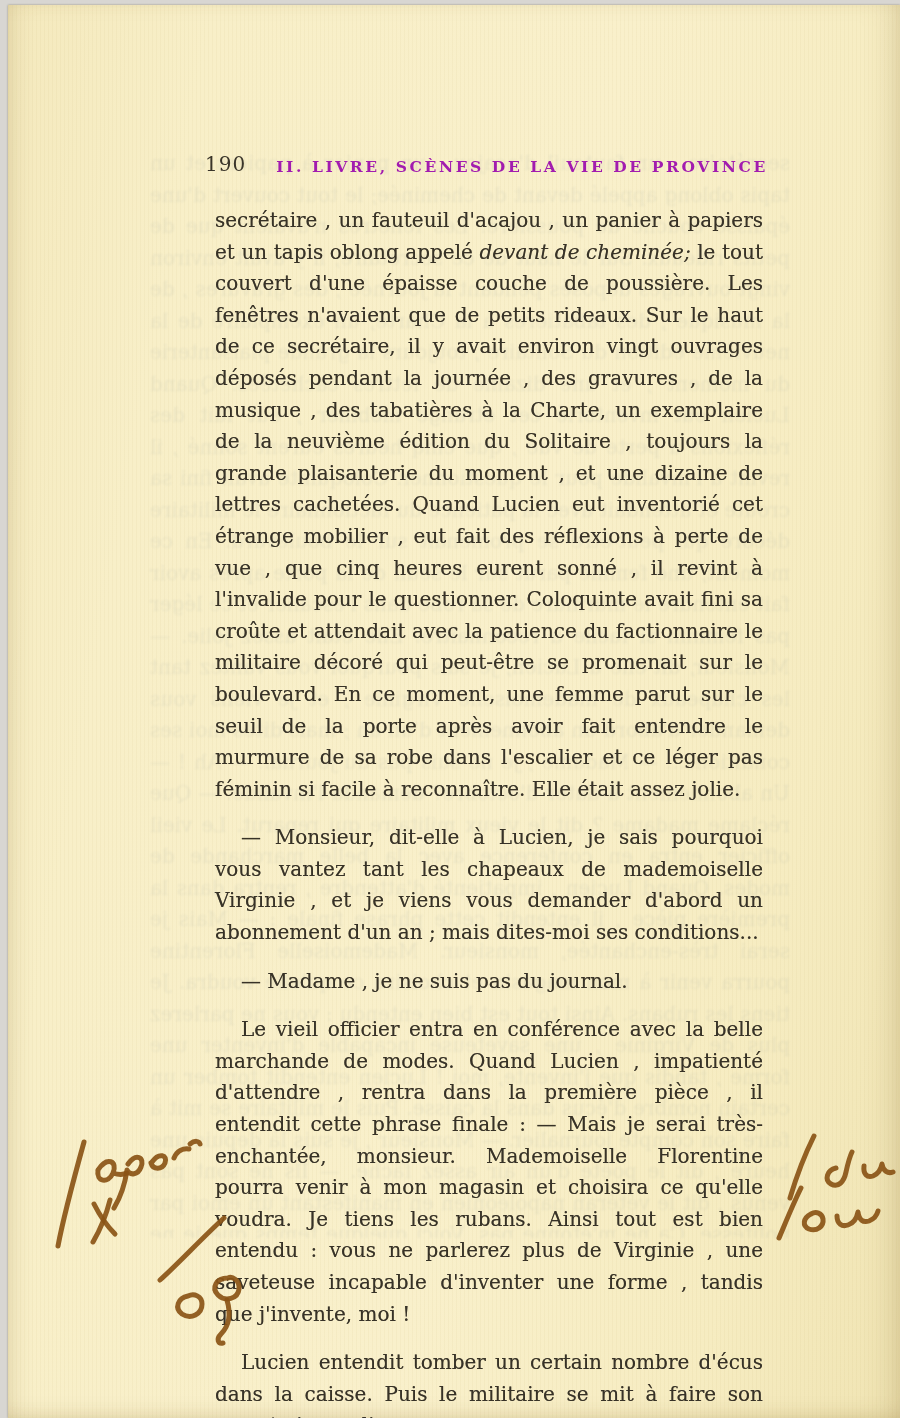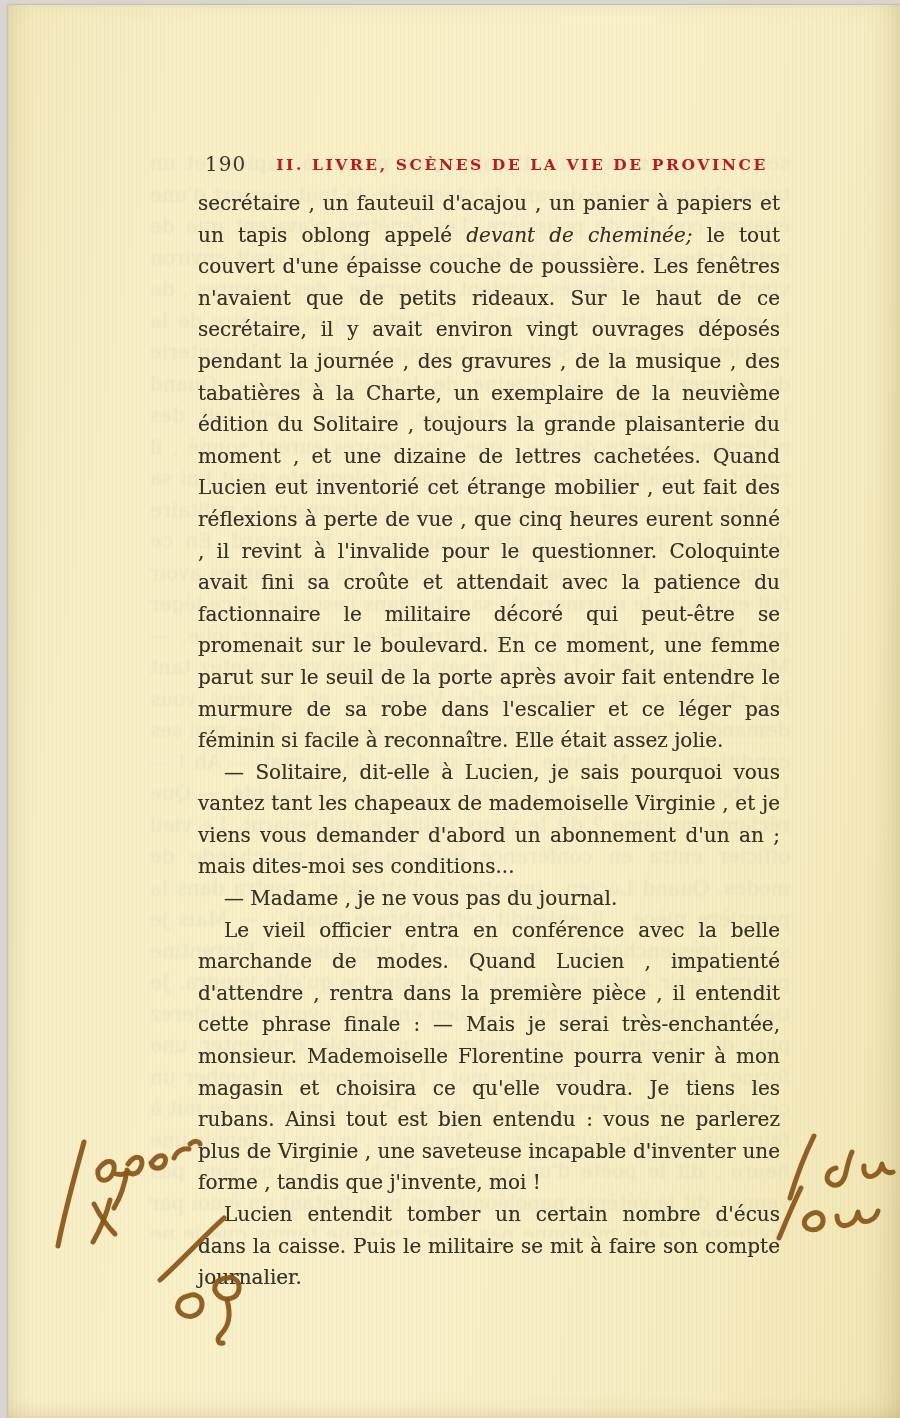--- a/index.html
+++ b/index.html
@@ -18,33 +18,33 @@
     background:repeating-linear-gradient(90deg,rgba(170,140,60,.05) 0 1px,transparent 1px 4px);
   }
   .bleed{
     position:absolute;left:150px;top:148px;width:640px;height:1090px;
     transform:scaleX(-1);opacity:.075;color:#47617a;filter:blur(1.1px);
     font-size:20px;line-height:31.5px;text-align:justify;overflow:hidden;
     pointer-events:none;user-select:none;
   }
   .page-header{
     position:absolute;left:205px;top:152px;width:575px;
-    display:flex;align-items:center;color:#3a352a;
+    display:flex;align-items:flex-end;color:#3a352a;
   }
   .page-number{font-size:20px;letter-spacing:1px;}
   .running-title{
     margin-left:30px;font-size:15.5px;font-weight:bold;letter-spacing:2.6px;
-    white-space:nowrap;color:#b91c1c;
+    white-space:nowrap;color:#a21caf;
   }
   .text-block{
     position:absolute;left:198px;top:188px;width:582px;
     font-size:20px;line-height:31.6px;color:#373227;text-align:justify;
     text-shadow:0 0 .4px rgba(55,50,39,.55);
   }
-  .text-block p{margin:0;}
+  .text-block p{margin:17px;}
   .text-block p.indent{text-indent:26px;}
   .italic{font-style:italic;}
   .annotation{position:absolute;pointer-events:none;}
   .annotation svg{display:block;overflow:visible;}
   .annotation path{
     fill:none;stroke:#8a5416;stroke-width:5;stroke-linecap:round;
     stroke-linejoin:round;opacity:.92;
   }
 </style>
 </head>
@@ -55,22 +55,22 @@
 
   <div class="bleed" aria-hidden="true">secrétaire , un fauteuil d'acajou , un panier à papiers et un tapis oblong appelé devant de cheminée; le tout couvert d'une épaisse couche de poussière. Les fenêtres n'avaient que de petits rideaux. Sur le haut de ce secrétaire, il y avait environ vingt ouvrages déposés pendant la journée , des gravures , de la musique , des tabatières à la Charte, un exemplaire de la neuvième édition du Solitaire , toujours la grande plaisanterie du moment , et une dizaine de lettres cachetées. Quand Lucien eut inventorié cet étrange mobilier , eut fait des réflexions à perte de vue , que cinq heures eurent sonné , il revint à l'invalide pour le questionner. Coloquinte avait fini sa croûte et attendait avec la patience du factionnaire le militaire décoré qui peut-être se promenait sur le boulevard. En ce moment, une femme parut sur le seuil de la porte après avoir fait entendre le murmure de sa robe dans l'escalier et ce léger pas féminin si facile à reconnaître. Elle était assez jolie.  — Monsieur, dit-elle à Lucien, je sais pourquoi vous vantez tant les chapeaux de mademoiselle Virginie , et je viens vous demander d'abord un abonnement d'un an ; mais dites-moi ses conditions...  — Madame , je ne suis pas du journal.  — Ah !  — Un abonnement à dater d'octobre? demanda l'invalide.  — Que réclame madame ? dit le vieux militaire qui reparut.  Le vieil officier entra en conférence avec la belle marchande de modes. Quand Lucien , impatienté d'attendre , rentra dans la première pièce , il entendit cette phrase finale : — Mais je serai très-enchantée, monsieur. Mademoiselle Florentine pourra venir à mon magasin et choisira ce qu'elle voudra. Je tiens les rubans. Ainsi tout est bien entendu : vous ne parlerez plus de Virginie , une saveteuse incapable d'inventer une forme , tandis que j'invente, moi !  Lucien entendit tomber un certain nombre d'écus dans la caisse. Puis le militaire se mit à faire son compte journalier.  — Monsieur , je suis là depuis une heure , dit le poète d'un air assez fâché.  — Ils ne sont pas venus , dit le vétéran napoléonien en manifestant un émoi par politesse. Ça ne m'étonne pas. Voici quelque temps que je ne les vois plus. Nous sommes au milieu du mois, voyez-vous. Ces lapins-là ne viennent que quand on paye, entre les 29 et les 30.  secrétaire , un fauteuil d'acajou , un panier à papiers et un tapis oblong appelé devant de cheminée; le tout couvert d'une épaisse couche de poussière. Les fenêtres n'avaient que de petits rideaux. Sur le haut de ce secrétaire, il y avait environ vingt ouvrages déposés pendant la journée , des gravures , de la musique , des tabatières à la Charte, un exemplaire de la neuvième édition du Solitaire , toujours la grande plaisanterie du moment , et une dizaine de lettres cachetées. Quand Lucien eut inventorié cet étrange mobilier , eut fait des réflexions à perte de vue , que cinq heures eurent sonné , il revint à l'invalide pour le questionner. Coloquinte avait fini sa croûte et attendait avec la patience du factionnaire le militaire décoré qui peut-être se promenait sur le boulevard. En ce moment, une femme parut sur le seuil de la porte après avoir fait entendre le murmure de sa robe dans l'escalier et ce léger pas féminin si facile à reconnaître. Elle était assez jolie.  — Monsieur, dit-elle à Lucien, je sais pourquoi vous vantez tant les chapeaux de mademoiselle Virginie , et je viens vous demander d'abord un abonnement d'un an ; mais dites-moi ses conditions...  — Madame , je ne suis pas du journal.  — Ah !  — Un abonnement à dater d'octobre? demanda l'invalide.  — Que réclame madame ? dit le vieux militaire qui reparut.  Le vieil officier entra en conférence avec la belle marchande de modes. Quand Lucien , impatienté d'attendre , rentra dans la première pièce , il entendit cette phrase finale : — Mais je serai très-enchantée, monsieur. Mademoiselle Florentine pourra venir à mon magasin et choisira ce qu'elle voudra. Je tiens les rubans. Ainsi tout est bien entendu : vous ne parlerez plus de Virginie , une saveteuse incapable d'inventer une forme , tandis que j'invente, moi !  Lucien entendit tomber un certain nombre d'écus dans la caisse. Puis le militaire se mit à faire son compte j</div>
 
   <div class="page-header">
     <span class="page-number">190</span>
     <span class="running-title">II. LIVRE, SCÈNES DE LA VIE DE PROVINCE</span>
   </div>
 
   <div class="text-block">
       <p><span>secrétaire , un fauteuil d'acajou , un panier à papiers et un tapis oblong appelé </span><span class="italic">devant de cheminée;</span><span> le tout couvert d'une épaisse couche de poussière. Les fenêtres n'avaient que de petits rideaux. Sur le haut de ce secrétaire, il y avait environ vingt ouvrages déposés pendant la journée , des gravures , de la musique , des tabatières à la Charte, un exemplaire de la neuvième édition du Solitaire , toujours la grande plaisanterie du moment , et une dizaine de lettres cachetées. Quand Lucien eut inventorié cet étrange mobilier , eut fait des réflexions à perte de vue , que cinq heures eurent sonné , il revint à l'invalide pour le questionner. Coloquinte avait fini sa croûte et attendait avec la patience du factionnaire le militaire décoré qui peut-être se promenait sur le boulevard. En ce moment, une femme parut sur le seuil de la porte après avoir fait entendre le murmure de sa robe dans l'escalier et ce léger pas féminin si facile à reconnaître. Elle était assez jolie.</span></p>
-      <p class="indent"><span>— Solitaire, dit-elle à Lucien, je sais pourquoi vous vantez tant les chapeaux de mademoiselle Virginie , et je viens vous demander d'abord un abonnement d'un an ; mais dites-moi ses conditions...</span></p>
-      <p class="indent"><span>— Madame , je ne vous pas du journal.</span></p>
+      <p class="indent"><span>— Monsieur, dit-elle à Lucien, je sais pourquoi vous vantez tant les chapeaux de mademoiselle Virginie , et je viens vous demander d'abord un abonnement d'un an ; mais dites-moi ses conditions...</span></p>
+      <p class="indent"><span>— Madame , je ne suis pas du journal.</span></p>
       <p class="indent"><span>Le vieil officier entra en conférence avec la belle marchande de modes. Quand Lucien , impatienté d'attendre , rentra dans la première pièce , il entendit cette phrase finale : — Mais je serai très-enchantée, monsieur. Mademoiselle Florentine pourra venir à mon magasin et choisira ce qu'elle voudra. Je tiens les rubans. Ainsi tout est bien entendu : vous ne parlerez plus de Virginie , une saveteuse incapable d'inventer une forme , tandis que j'invente, moi !</span></p>
       <p class="indent"><span>Lucien entendit tomber un certain nombre d'écus dans la caisse. Puis le militaire se mit à faire son compte journalier.</span></p>
     </div>
 
   <div class="annotation" style="left:52px;top:1134px;width:150px;height:130px;" aria-label="aperç">
     <svg width="150" height="130" viewBox="0 0 150 130">
       <path d="M6,112 C12,80 22,44 32,8"></path>
       <path d="M46,36 c9,-14 20,-9 15,3 c-5,11 -17,9 -15,-3 m15,3 c6,2 10,2 14,0"></path>
       <path d="M76,30 c8,-11 17,-7 13,3 c-3,8 -11,9 -14,3 c-2,14 -7,28 -13,38"></path>
       <path d="M100,28 c7,-10 16,-7 13,1 c-3,7 -12,7 -14,0"></path>

